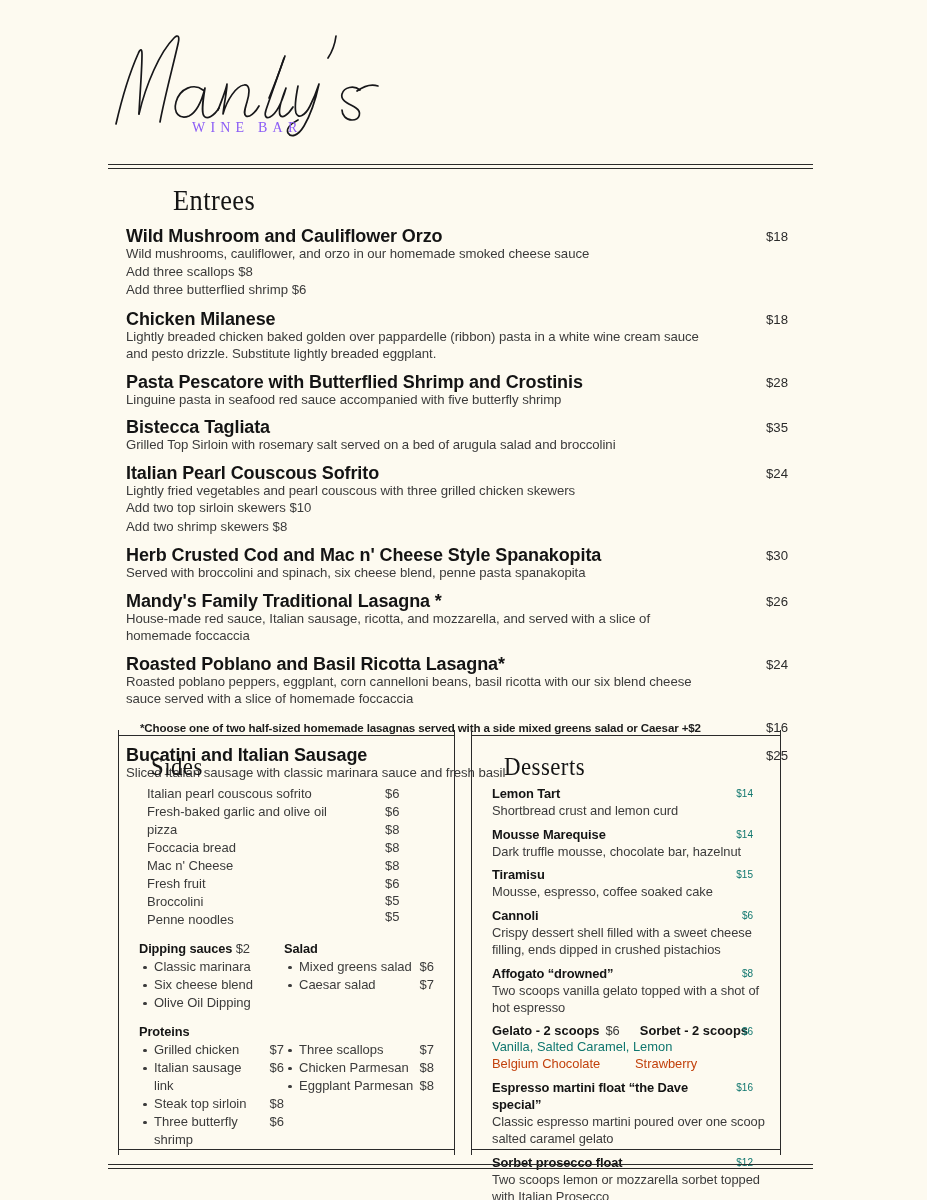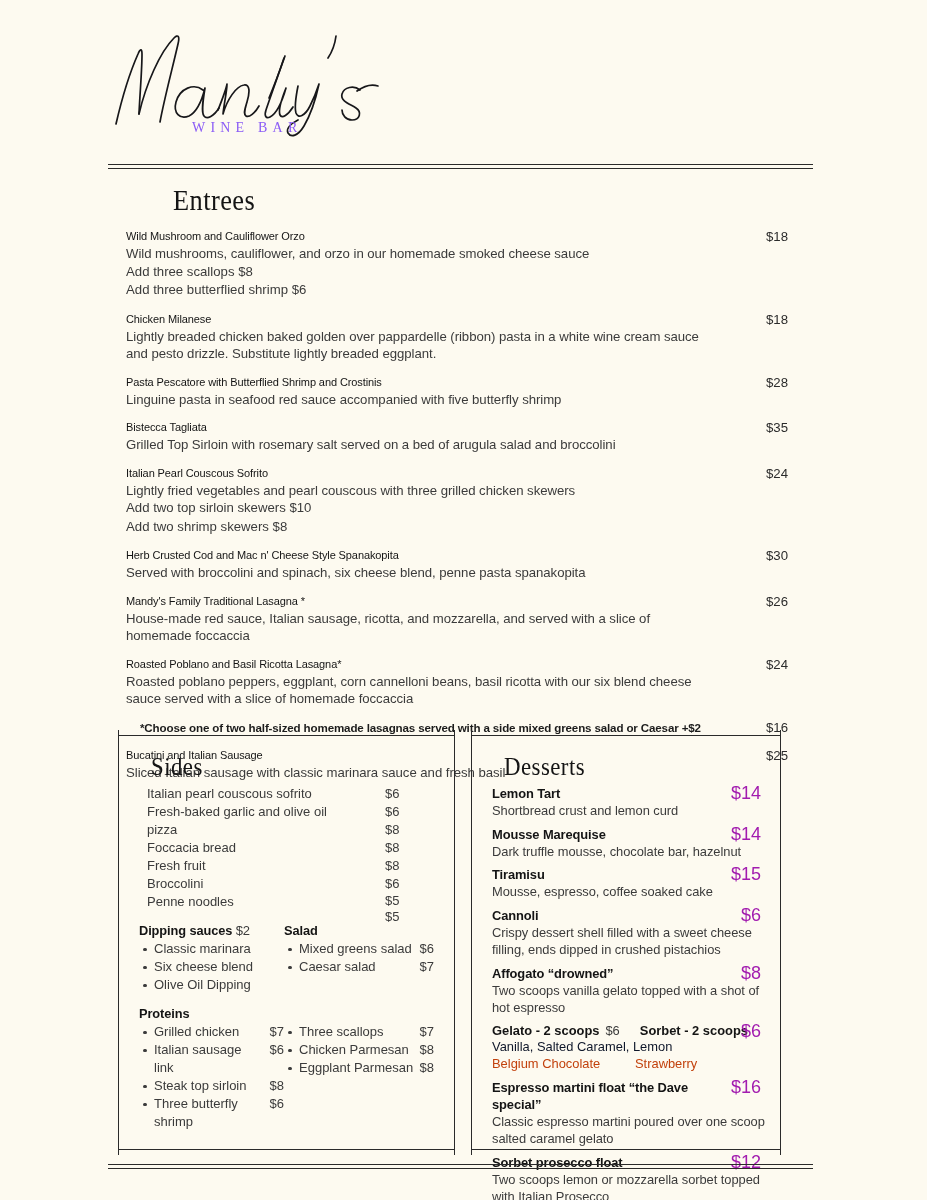--- a/index.html
+++ b/index.html
@@ -85,22 +85,22 @@
   .entrees-title {
     font-size: 30px;
     line-height: 34px;
     margin: 0 0 11px 47px;
   }
   .entree {
     position: relative;
     margin-bottom: 11px;
   }
   .entree-name {
-    font-size: 11px;
-    font-weight: normal;
+    font-size: 18px;
+    font-weight: bold;
     line-height: 17px;
     letter-spacing: -0.1px;
     color: #141414;
     flex: 0 1 auto;
     max-width: 600px;
   }
   .entree-price {
     position: absolute;
     right: 28px;
     top: 0;
@@ -243,25 +243,25 @@
   .dessert-name {
     font-size: 12.9px;
     font-weight: bold;
     color: #141414;
     line-height: 17px;
     letter-spacing: -0.1px;
     max-width: 248px;
   }
   .dessert-price {
     position: absolute;
-    right: 5px;
+    right: 13px;
     top: 0;
-    font-size: 18px;
+    font-size: 10px;
     line-height: 17px;
-    color: #a21caf;
+    color: #0f766e;
   }
   .dessert-desc {
     font-size: 12.9px;
     line-height: 17.5px;
     color: #3b3b3b;
     max-width: 280px;
     letter-spacing: -0.05px;
   }
   .scoops-row {
     position: relative;
@@ -275,21 +275,21 @@
     display: flex;
     font-size: 12.9px;
     line-height: 17.5px;
     color: #c2410c;
   }
   .flavor-row .fa { width: 143px; flex: 0 0 143px; }
   .flavor-row .fb { flex: 1 1 auto; }
   .flavors-wide {
     font-size: 12.9px;
     line-height: 17.5px;
-    color: #0f172a;
+    color: #0f766e;
   }
 </style>
 </head>
 <body>
 
 <div class="page">
 
   <div class="logo-block">
     <svg class="logo-svg" width="320" height="110" viewBox="0 0 320 110">
       <g fill="none" stroke="#17171a" stroke-width="1.7" stroke-linecap="round" stroke-linejoin="round">
@@ -383,20 +383,21 @@
     <div class="box sides">
       <div class="box-inner">
         <div class="display-heading box-title">Sides</div>
 
         <div class="sides-list">
           <div id="sides-lines">
               <div class="sides-row">Italian pearl couscous sofrito</div>
               <div class="sides-row">Fresh-baked garlic and olive oil</div>
               <div class="sides-row">pizza</div>
               <div class="sides-row">Foccacia bread</div>
+              <div class="sides-row">Mac n' Cheese</div>
               <div class="sides-row">Fresh fruit</div>
               <div class="sides-row">Broccolini</div>
               <div class="sides-row">Penne noodles</div>
             </div>
           <div class="sides-prices" id="sides-prices">
               <div class="sides-price">$6</div>
               <div class="sides-price">$6</div>
               <div class="sides-price">$8</div>
               <div class="sides-price">$8</div>
               <div class="sides-price">$8</div>

